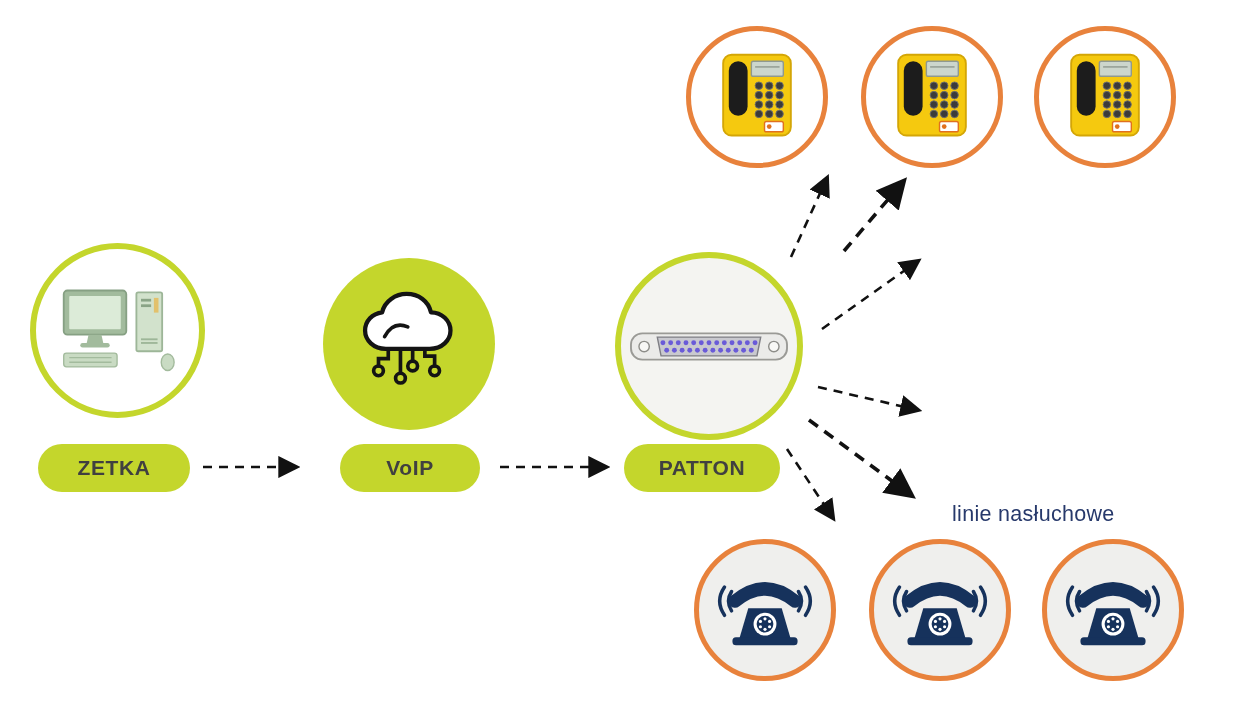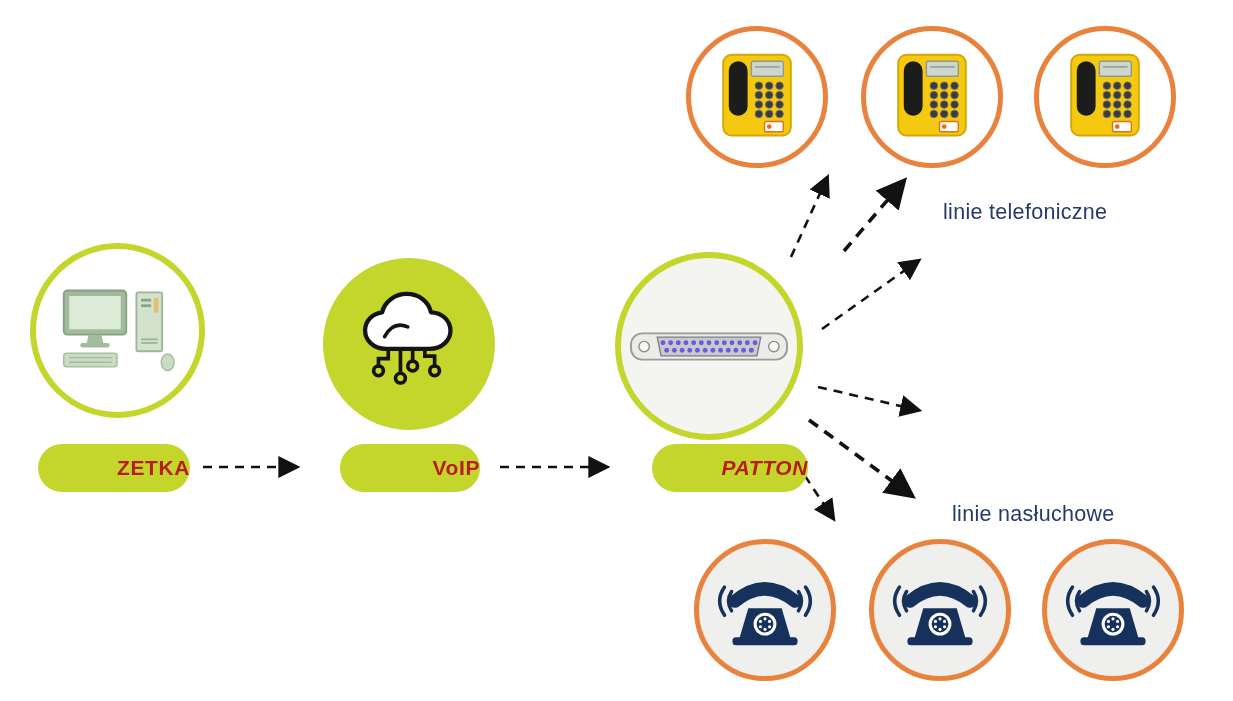--- a/index.html
+++ b/index.html
@@ -6,25 +6,25 @@
   html,body { background:#ffffff; }
   body { font-family:"Liberation Sans", sans-serif; }
   .canvas { position:relative; width:1233px; height:701px; background:#ffffff; overflow:hidden; }
 
   .node-circle { position:absolute; border-radius:50%; display:flex; align-items:center; justify-content:center; }
   .zetka-circle  { left:30px;  top:243px; width:175px; height:175px; background:#ffffff; border:6px solid #c4d62c; }
   .voip-circle   { left:323px; top:258px; width:172px; height:172px; background:#c4d62c; }
   .patton-circle { left:615px; top:252px; width:188px; height:188px; background:#f4f4f1; border:6px solid #c4d62c; }
 
   .pill { position:absolute; height:48px; background:#c4d62c; border-radius:26px;
-          display:flex; align-items:center; justify-content:flex-end;
-          font-weight:bold; font-size:21px; color:#b91c1c; letter-spacing:0.6px; }
+          display:flex; align-items:center; justify-content:center;
+          font-weight:bold; font-size:21px; color:#404040; letter-spacing:0.6px; }
   .zetka-pill  { left:38px;  top:444px; width:152px; }
   .voip-pill   { left:340px; top:444px; width:140px; }
-  .patton-pill { left:652px; top:444px; width:156px;font-style:italic; }
+  .patton-pill { left:624px; top:444px; width:156px; }
 
   .phone-circle { position:absolute; width:142px; height:142px; border-radius:50%;
                   border:5px solid #e8823c; display:flex; align-items:center; justify-content:center; }
   .payphone-bg { background:#ffffff; }
   .rotary-bg   { background:#efefed; }
 
   .tele-1 { left:686px;  top:26px; }
   .tele-2 { left:861px;  top:26px; }
   .tele-3 { left:1034px; top:26px; }
   .nasl-1 { left:694px;  top:539px; }
@@ -206,21 +206,20 @@
           <circle cx="74" cy="58" r="4"></circle>
         <circle cx="52" cy="68" r="4"></circle>
           <circle cx="63" cy="68" r="4"></circle>
           <circle cx="74" cy="68" r="4"></circle>
       </g>
       <path d="M30,12 a10,10 0 0 1 10,10 v38 a10,10 0 0 1 -20 0 v-38 a10,10 0 0 1 10,-10 z" fill="#1c1c1c"></path>
       <rect x="58" y="76" width="20" height="11" rx="2" fill="#ffffff" stroke="#e0701e" stroke-width="1.5"></rect>
       <circle cx="63" cy="81.5" r="2.5" fill="#e0701e"></circle>
     </svg>
   </div>
-  <div class="group-label label-tele">linie telefoniczne</div>
 
   <div class="phone-circle rotary-bg nasl-1">
     <svg viewBox="0 0 120 100" width="106" height="88">
       <g stroke="#16325c" stroke-width="4" fill="none" stroke-linecap="round">
         <path d="M14,24 Q3,40 14,56"></path>
           <path d="M22,29 Q15,40 22,51"></path>
         <path d="M106,24 Q117,40 106,56"></path>
           <path d="M98,29 Q105,40 98,51"></path>
       </g>
       <path d="M26,40 Q60,12 94,40" stroke="#16325c" stroke-width="15" fill="none" stroke-linecap="round"></path>

